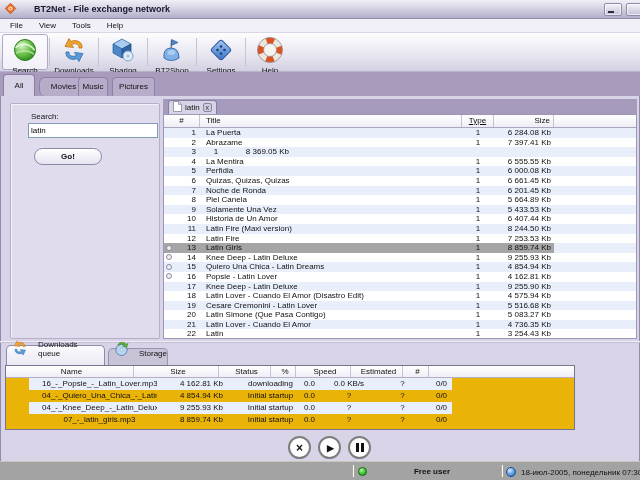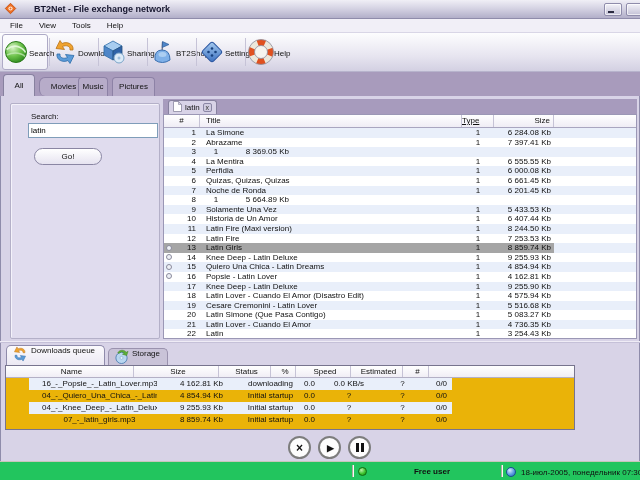--- a/index.html
+++ b/index.html
@@ -34,21 +34,21 @@
   }
   .menu-item { padding:0 8px; height:12px; line-height:12px; }
   
   .toolbar {
     position:absolute; left:0; top:33px; width:640px; height:39px;
     background:linear-gradient(180deg,#fdfdfe 0%,#e7e5f0 60%,#d3d0e2 100%);
     border-bottom:1px solid #b7b3cc;
     display:flex; align-items:stretch; padding-left:2px;
   }
   .tbtn {
-    width:46px; display:flex; flex-direction:row; align-items:center;
+    width:46px; display:flex; flex-direction:column; align-items:center;
     justify-content:flex-start; padding-top:2px; margin:1px 0; border-radius:3px;
     border:1px solid transparent;
   }
   .tbtn.active { background:rgba(252,252,255,0.7); border:1px solid #aeaac6; }
   .tbtn .tlabel { margin-top:1px; }
   .tsep { width:1px; background:#c6c3d7; margin:5px 1px; }
   
   .cattabs { position:absolute; left:0; top:72px; width:640px; height:24px; background:#a89bbc; }
   .cattab {
     position:absolute; bottom:0; height:19px; line-height:18px; text-align:center;
@@ -69,21 +69,21 @@
   .search-label { position:absolute; left:20px; top:8px; }
   .search-input {
     position:absolute; left:17px; top:19px; width:130px; height:15px;
     border:1px solid #7f9db9; background:#fff; font-family:"Liberation Sans",sans-serif;
     font-size:8px; padding:0 2px;
   }
   .go-button {
     position:absolute; left:23px; top:44px; width:68px; height:17px;
     border-radius:9px; border:1px solid #8a86a3;
     background:linear-gradient(180deg,#ffffff,#e6e3f0);
-    font-family:"Liberation Sans",sans-serif; font-size:8px; font-weight:normal;
+    font-family:"Liberation Sans",sans-serif; font-size:8px; font-weight:bold;
     text-align:center; line-height:15px;
   }
   
   .results-band { position:absolute; left:163px; top:99px; width:474px; height:15px; background:#a79bbd; }
   .results-tab {
     position:absolute; left:5px; top:1px; height:14px; padding:0 4px;
     background:#d8d3e7; border:1px solid #87819f; border-bottom:none;
     border-radius:3px 3px 0 0; display:flex; align-items:center; gap:3px;
   }
   .close-box {
@@ -95,41 +95,41 @@
     background:#fff; border:1px solid #9b97b5; overflow:hidden;
   }
   .rheader {
     display:flex; height:13px; line-height:12px;
     background:linear-gradient(180deg,#ffffff,#efedf5);
     border-bottom:1px solid #a9a6c0;
   }
   .rheader .hc { border-right:1px solid #c6c3d6; white-space:nowrap; overflow:hidden; }
   .h-num { width:36px; text-align:center; }
   .h-title { width:262px; padding-left:6px; }
-  .h-type { width:32px; text-align:left;text-decoration:underline; }
+  .h-type { width:32px; text-align:center;text-decoration:underline; }
   .h-size { width:60px; text-align:right; padding-right:3px; }
   .h-fill { flex:1; border-right:none !important; }
   .trow { display:flex; height:9.6px; line-height:9.6px; white-space:nowrap; }
   .trow:nth-child(odd) { background:#e9effa; }
   .trow .c { overflow:hidden; position:relative; }
   .c-num { width:36px; text-align:right; padding-right:4px; }
   .c-title { width:262px; padding-left:6px; }
   .c-type { width:32px; text-align:center; }
   .c-size { width:60px; text-align:right; padding-right:3px; }
   .c-fill { flex:1; }
   .trow.sel .c:not(.c-fill) { background:#a5a5a5; }
   .qicon {
     position:absolute; left:2px; top:1.5px; width:6px; height:6px; border-radius:50%;
     border:1px solid #8a8a9c; background:#eef0f6;
   }
   
   .splitter { position:absolute; left:0; top:341px; width:640px; height:2px; background:#c5c0d8; border-top:1px solid #efecf6; }
   
   .dtab {
-    position:absolute; display:flex; align-items:flex-start; gap:3px; padding:0 5px;
+    position:absolute; display:flex; align-items:flex-end; gap:10px; padding:8px 5px;
     border:1px solid #8f8bab; border-bottom:none; border-radius:5px 5px 0 0;
   }
   .dtab1 { left:6px; top:345px; width:99px; height:21px; background:linear-gradient(180deg,#fbfafd,#ebe8f3); }
   .dtab2 { left:108px; top:348px; width:60px; height:18px; background:#c9c3d8; border-color:#9a92ae; }
   .downloads-table {
     position:absolute; left:5px; top:365px; width:570px; height:65px;
     background:#eab308; border:1px solid #77748e; overflow:hidden;text-align:center;
   }
   .dheader {
     display:flex; height:12px; line-height:11px;
@@ -163,21 +163,21 @@
     display:flex; align-items:center; justify-content:center;
     color:#111; font-weight:bold;
   }
   .ctl-cancel { left:288px; font-size:12px; }
   .ctl-play  { left:318px; font-size:9px; padding-left:2px; }
   .ctl-pause { left:348px; }
   .pause-bars { width:8px; height:9px; border-left:3px solid #111; border-right:3px solid #111; }
   
   .statusbar {
     position:absolute; left:0; top:461px; width:640px; height:19px;
-    background:#22c55e; border-top:1px solid #c9c6ba;
+    background:#a3a3a3; border-top:1px solid #c9c6ba;
   }
   .sb-sep { position:absolute; top:3px; width:1px; height:12px; background:#aeab9f; box-shadow:1px 0 0 #fbfaf6; }
   .sb-sep1 { left:352px; } .sb-sep2 { left:501px; }
   .led {
     position:absolute; left:358px; top:5px; width:9px; height:9px; border-radius:50%;
     background:radial-gradient(circle at 35% 30%, #b9f0a8, #3fc32f 55%, #168a12);
     border:1px solid #0f6e0e;
   }
   .sb-account { position:absolute; left:368px; top:5px; width:128px; text-align:center; font-weight:bold; }
   .globe {
@@ -331,21 +331,21 @@
     <div class="rheader">
       <div class="hc h-num">#</div>
       <div class="hc h-title">Title</div>
       <div class="hc h-type">Type</div>
       <div class="hc h-size">Size</div>
       <div class="hc h-fill"></div>
     </div>
     <div>
         <div class="trow">
           <div class="c c-num"><span>1</span></div>
-          <div class="c c-title">La Simone</div>
+          <div class="c c-title">La Puerta</div>
           <div class="c c-type">1</div>
           <div class="c c-size">6 284.08 Kb</div>
           <div class="c c-fill"></div>
         </div>
         <div class="trow">
           <div class="c c-num"><span>2</span></div>
           <div class="c c-title">Abrazame</div>
           <div class="c c-type">1</div>
           <div class="c c-size">7 397.41 Kb</div>
           <div class="c c-fill"></div>
@@ -379,20 +379,21 @@
         </div>
         <div class="trow">
           <div class="c c-num"><span>7</span></div>
           <div class="c c-title">Noche de Ronda</div>
           <div class="c c-type">1</div>
           <div class="c c-size">6 201.45 Kb</div>
           <div class="c c-fill"></div>
         </div>
         <div class="trow">
           <div class="c c-num"><span>8</span></div>
+          <div class="c c-title">Piel Canela</div>
           <div class="c c-type">1</div>
           <div class="c c-size">5 664.89 Kb</div>
           <div class="c c-fill"></div>
         </div>
         <div class="trow">
           <div class="c c-num"><span>9</span></div>
           <div class="c c-title">Solamente Una Vez</div>
           <div class="c c-type">1</div>
           <div class="c c-size">5 433.53 Kb</div>
           <div class="c c-fill"></div>

